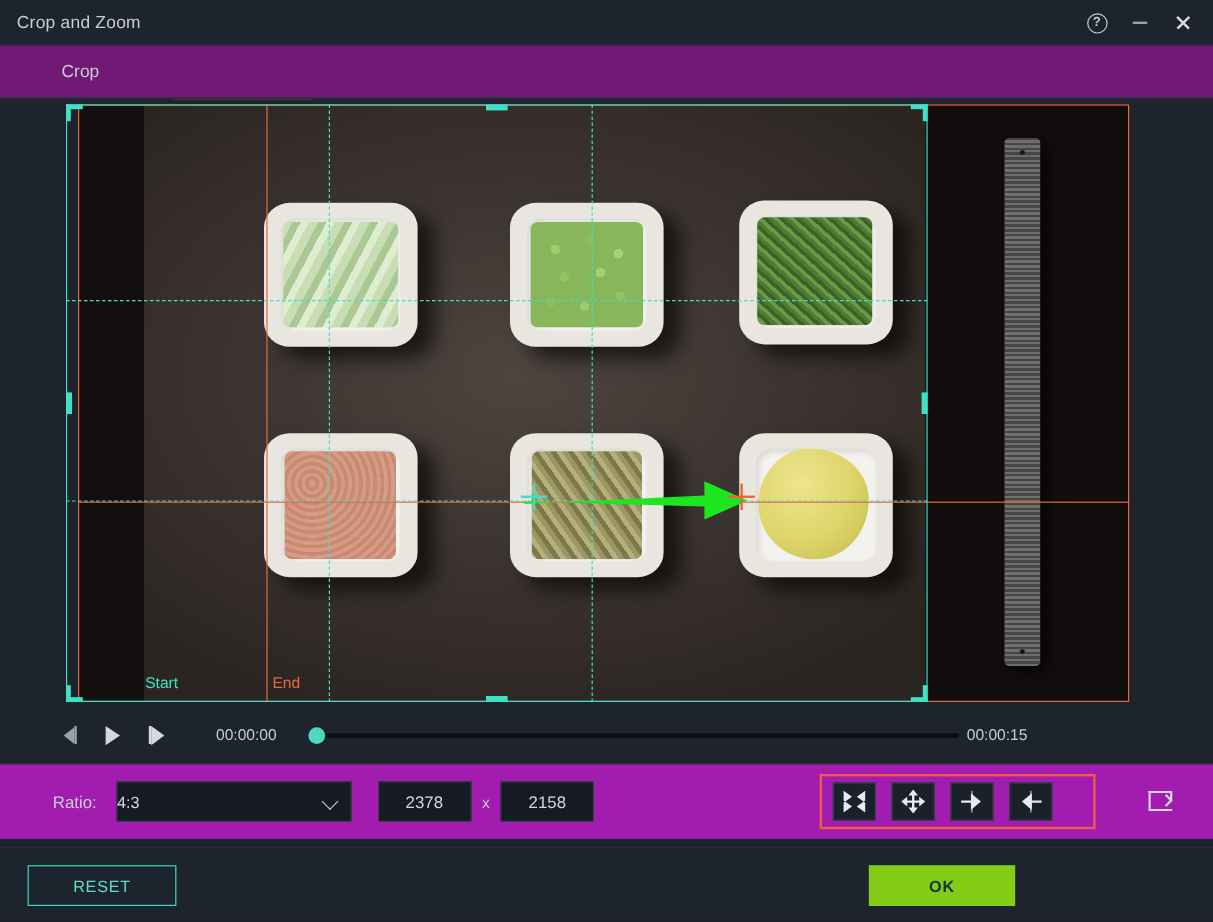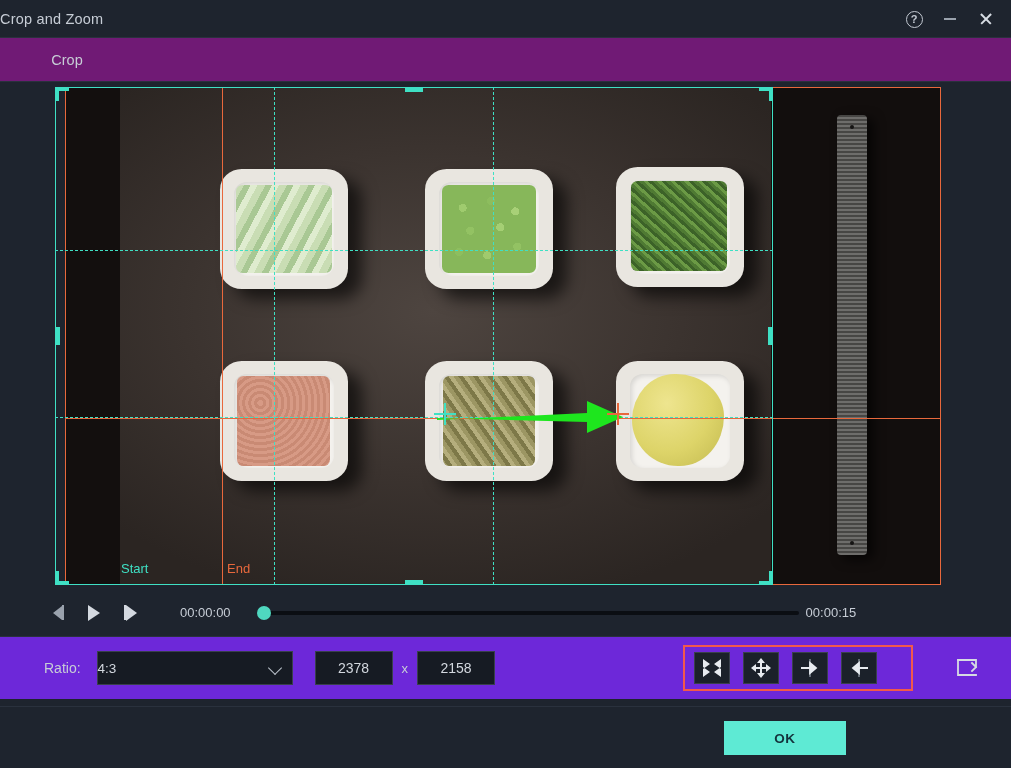--- a/index.html
+++ b/index.html
@@ -11,21 +11,21 @@
   }
 
   
   .titlebar {
     position: absolute; left: 0; top: 0; width: 1011px; height: 38px;
     background: #1e242e;
     display: flex; align-items: center;
     border-bottom: 1px solid #2a313d;
   }
   .title-text {
-    color: #c7cdd6; font-size: 14.5px; letter-spacing: .2px;
+    margin-left: 14px; color: #c7cdd6; font-size: 14.5px; letter-spacing: .2px;
   }
   .win-ctrls {
     position: absolute; right: 0; top: 0; height: 38px;
     display: flex; align-items: center; gap: 2px; padding-right: 8px;
   }
   .win-btn {
     width: 34px; height: 30px; display: flex; align-items: center; justify-content: center;
     color: #c3c9d2;
   }
   .help-circle {
@@ -203,21 +203,21 @@
   .time-txt { color: #c7cdd6; font-size: 13px; }
   .time-left { margin-left: 32px; text-align: center; }
   .slider-wrap { position: relative; margin-left: 26px; width: 542px; height: 20px; display: flex; align-items: center; }
   .slider-track { position: absolute; left: 10px; right: 0; height: 4px; background: #0b0e13; border-radius: 2px; }
   .slider-knob { position: absolute; left: 0; width: 14px; height: 14px; border-radius: 50%; background: #4fd8c0; }
   .time-right { margin-left: 7px; }
 
   
   .ratiorow {
     position: absolute; left: 0; top: 637px; width: 1011px; height: 62px;
-    background: #6d28d9; display: flex; align-items: center;
+    background: #a21caf; display: flex; align-items: center;
   }
   .ratio-label { margin-left: 44px; color: #c7cdd6; font-size: 14px; }
   .select {
     position: relative; margin-left: 16px; width: 196px; height: 34px;
     background: #161b23; border: 1px solid #39404c;
     display: flex; align-items: center; color: #d3d8df; font-size: 13.5px;
   }
   .select span.val { margin-left: 0; }
   .chev {
     position: absolute; right: 12px; top: 11px; width: 10px; height: 10px;
@@ -249,21 +249,21 @@
   
   .footer {
     position: absolute; left: 0; top: 706px; width: 1011px; height: 62px;
     background: #1e242e; border-top: 1px solid #2a313d;
   }
   .btn {
     position: absolute; height: 34px; display: flex; align-items: center; justify-content: center;
     font-size: 13.5px; letter-spacing: .6px;
   }
   .btn-reset { left: 23px; top: 14px; width: 124px; border: 1px solid #3fd6c0; color: #5ce0c6; background: transparent; }
-  .btn-ok { left: 724px; top: 14px; width: 122px; background: #5eead4; color: #14333c; font-weight: 600; }
+  .btn-ok { left: 724px; top: 14px; width: 122px; background: #84cc16; color: #14333c; font-weight: 600; }
   .btn-cancel { left: 862px; top: 14px; width: 122px; border: 1px solid #3fd6c0; color: #5ce0c6; background: transparent; }
 </style>
 </head>
 <body>
 
 <div class="titlebar">
   <div class="title-text">Crop and Zoom</div>
   <div class="win-ctrls">
     <div class="win-btn">
       <div class="help-circle">?</div>
@@ -407,14 +407,15 @@
 </div>
 
 <div class="rot-btn">
   <svg width="24" height="22" viewBox="0 0 24 22">
     <path d="M2 3 H20 V10 M20 10 L16 6 M20 10 L16 14" stroke="#d6dbe2" stroke-width="1.8" fill="none" stroke-linecap="square"></path>
     <path d="M2 3 V18 H20" stroke="#d6dbe2" stroke-width="1.8" fill="none" stroke-linecap="square"></path>
   </svg>
 </div>
 
 <div class="footer">
+  <div class="btn btn-reset">RESET</div>
   <div class="btn btn-ok">OK</div>
 </div>
 
 </body></html>

